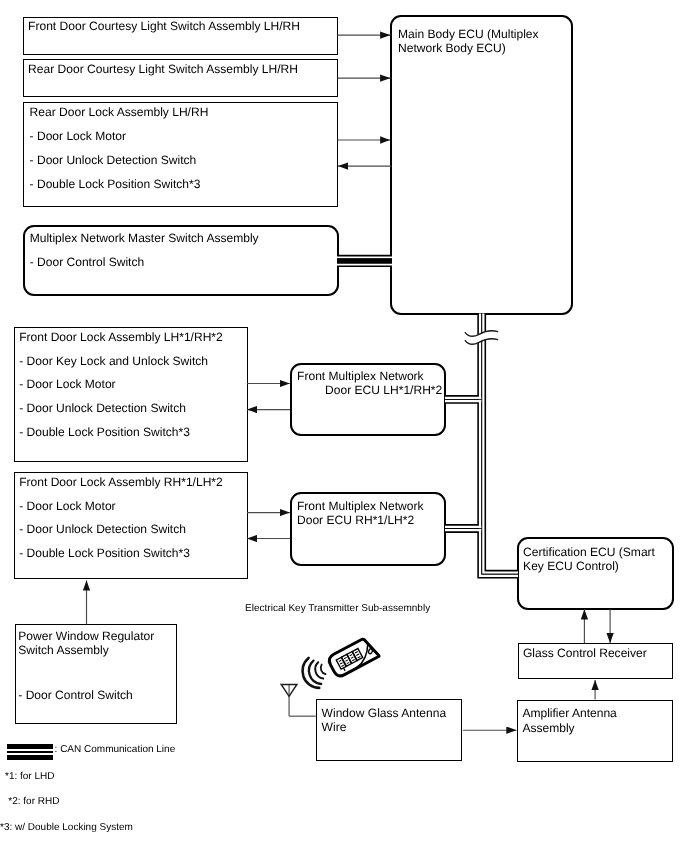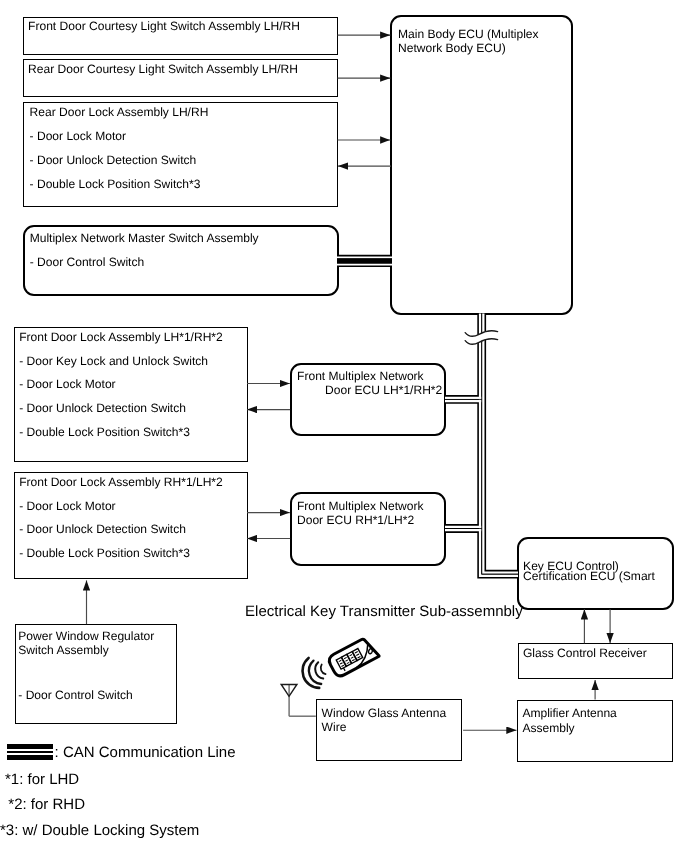--- a/index.html
+++ b/index.html
@@ -7,21 +7,21 @@
   body{width:688px;height:852px;position:relative;overflow:hidden;
        font-family:"Liberation Sans", sans-serif;color:#000;
        -webkit-font-smoothing:antialiased;
        text-rendering:geometricPrecision;}
   #stage{position:absolute;left:0;top:0;width:688px;height:688px;background:#fff;}
   svg.layer{position:absolute;left:0;top:0;width:688px;height:852px;overflow:visible;}
   .box{position:absolute;box-sizing:border-box;border:1.6px solid #000;background:transparent;}
   .box.round{border-width:2.2px;border-radius:11px;}
   .boxtext{position:absolute;font-size:12.05px;line-height:1;color:#000;white-space:pre;
            transform:translateZ(0);}
-  .note{position:absolute;font-size:15px;line-height:1;color:#000;white-space:pre;
+  .note{position:absolute;font-size:10px;line-height:1;color:#000;white-space:pre;
          transform:translateZ(0);}
   .legend-symbol{position:absolute;left:7.3px;top:743.9px;width:45.4px;height:16px;}
   .legend-symbol .bar{position:absolute;left:0;width:45.4px;background:#000;}
   .legend-symbol .b1{top:0;height:4.9px;}
   .legend-symbol .b2{top:6.8px;height:2.4px;}
   .legend-symbol .b3{top:11.3px;height:4.5px;}
 </style>
 </head>
 <body>
 
@@ -57,21 +57,21 @@
       <div class="box round" style="left: 390.2px; top: 14.5px; width: 183.3px; height: 300.3px;"></div>
       <div class="boxtext" style="left: 398px; top: 28px;">Main Body ECU (Multiplex</div>
       <div class="boxtext" style="left: 398px; top: 42.1px;">Network Body ECU)</div>
       <div class="box round" style="left: 289.5px; top: 363px; width: 156.5px; height: 72.9px;"></div>
       <div class="boxtext" style="left: 297.1px; top: 369.8px;">Front Multiplex Network</div>
       <div class="boxtext" style="left: 297.1px; top: 383.9px; margin-left: 28px;">Door ECU LH*1/RH*2</div>
       <div class="box round" style="left: 289.5px; top: 492.2px; width: 156.5px; height: 73.6px;"></div>
       <div class="boxtext" style="left: 297px; top: 500px;">Front Multiplex Network</div>
       <div class="boxtext" style="left: 297px; top: 514.1px;">Door ECU RH*1/LH*2</div>
       <div class="box round" style="left: 517.2px; top: 537.1px; width: 157px; height: 72.7px;"></div>
-      <div class="boxtext" style="left: 523.1px; top: 545.9px; margin-top: 24px;">Certification ECU (Smart</div>
+      <div class="boxtext" style="left: 523.1px; top: 545.9px;">Certification ECU (Smart</div>
       <div class="boxtext" style="left: 523.1px; top: 560px;">Key ECU Control)</div>
       <div class="box" style="left: 517.8px; top: 642.7px; width: 155.2px; height: 36.2px;"></div>
       <div class="boxtext" style="left: 522.9px; top: 646.9px;">Glass Control Receiver</div>
       <div class="box" style="left: 517.2px; top: 699.7px; width: 156.3px; height: 62.1px;"></div>
       <div class="boxtext" style="left: 522.4px; top: 707.2px;">Amplifier Antenna</div>
       <div class="boxtext" style="left: 522.4px; top: 721.5px;">Assembly</div>
       <div class="box" style="left: 315.8px; top: 699.1px; width: 146.5px; height: 62.3px;"></div>
       <div class="boxtext" style="left: 321.6px; top: 707px;">Window Glass Antenna</div>
       <div class="boxtext" style="left: 321.6px; top: 721.4px;">Wire</div>
     </div>

